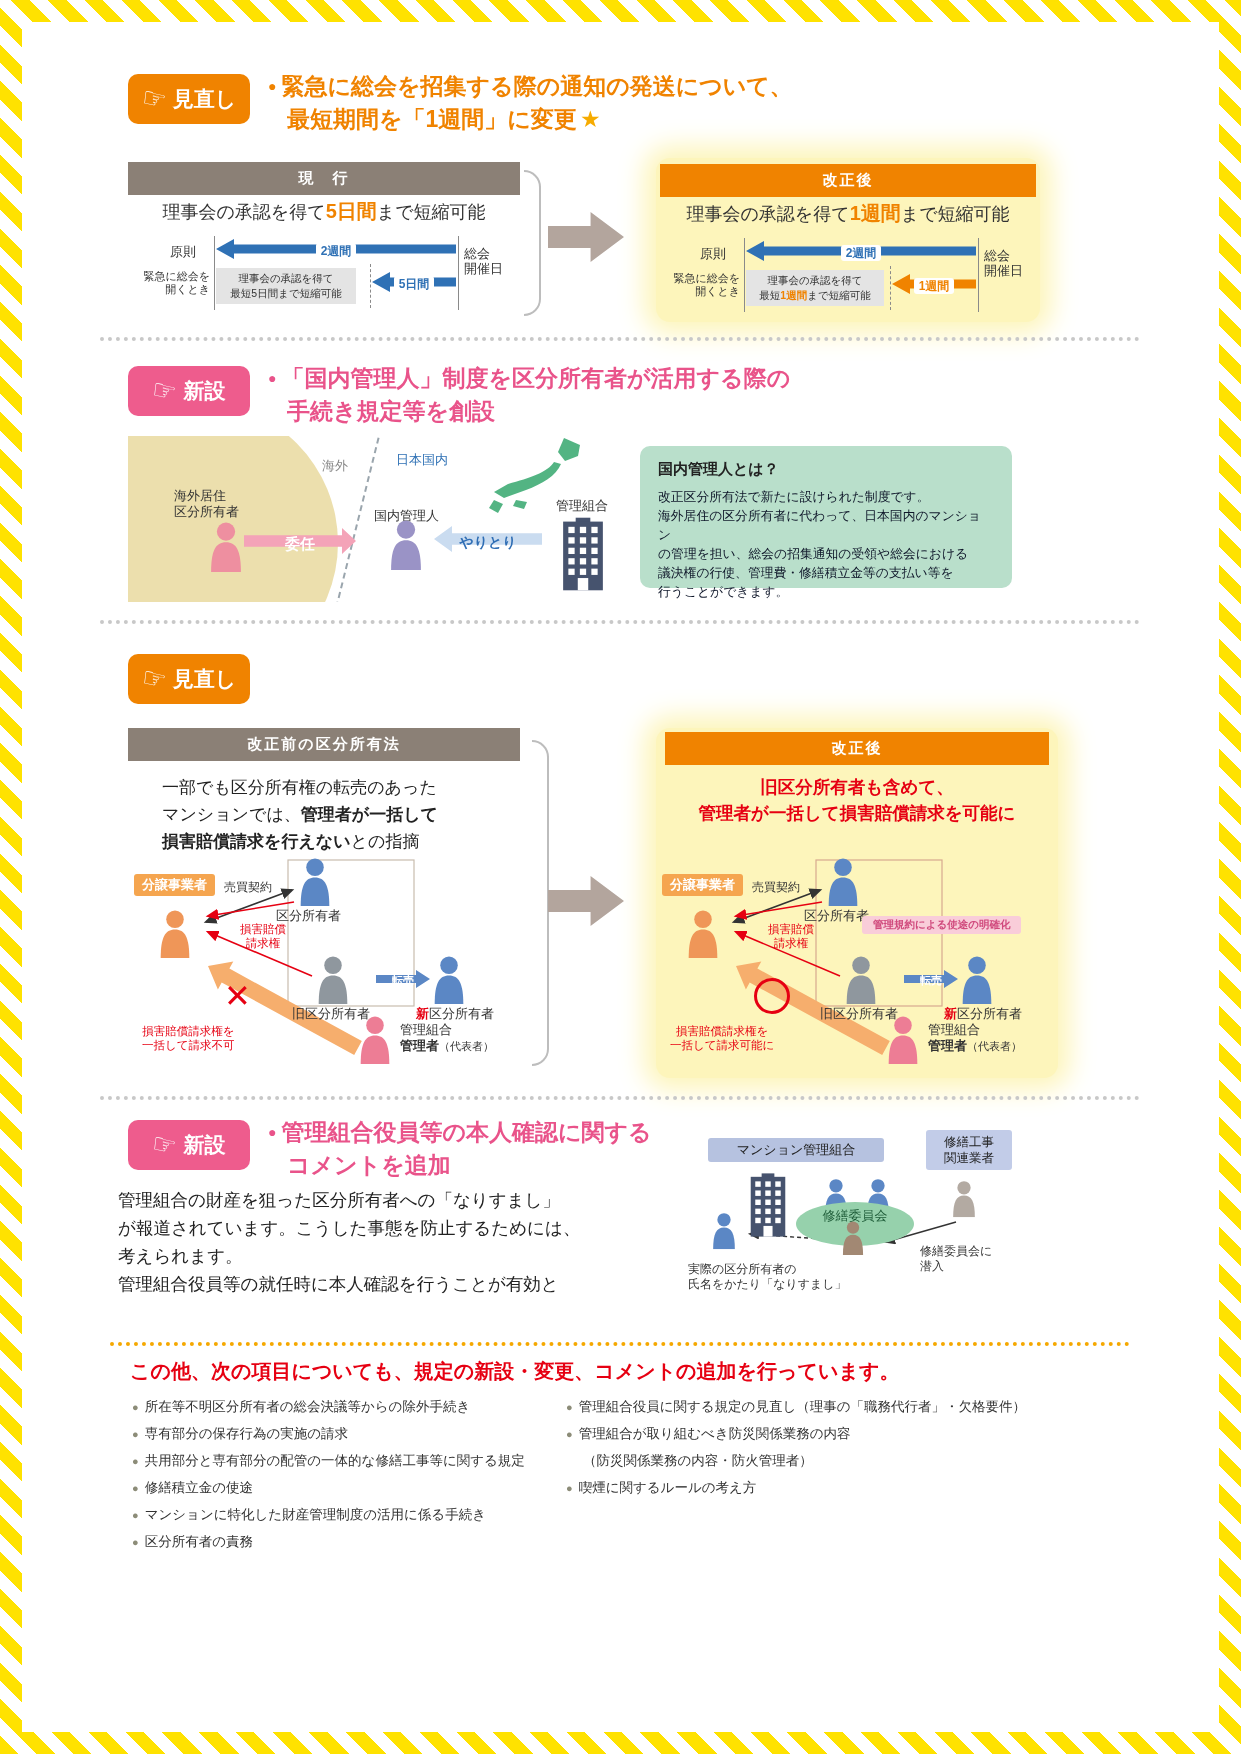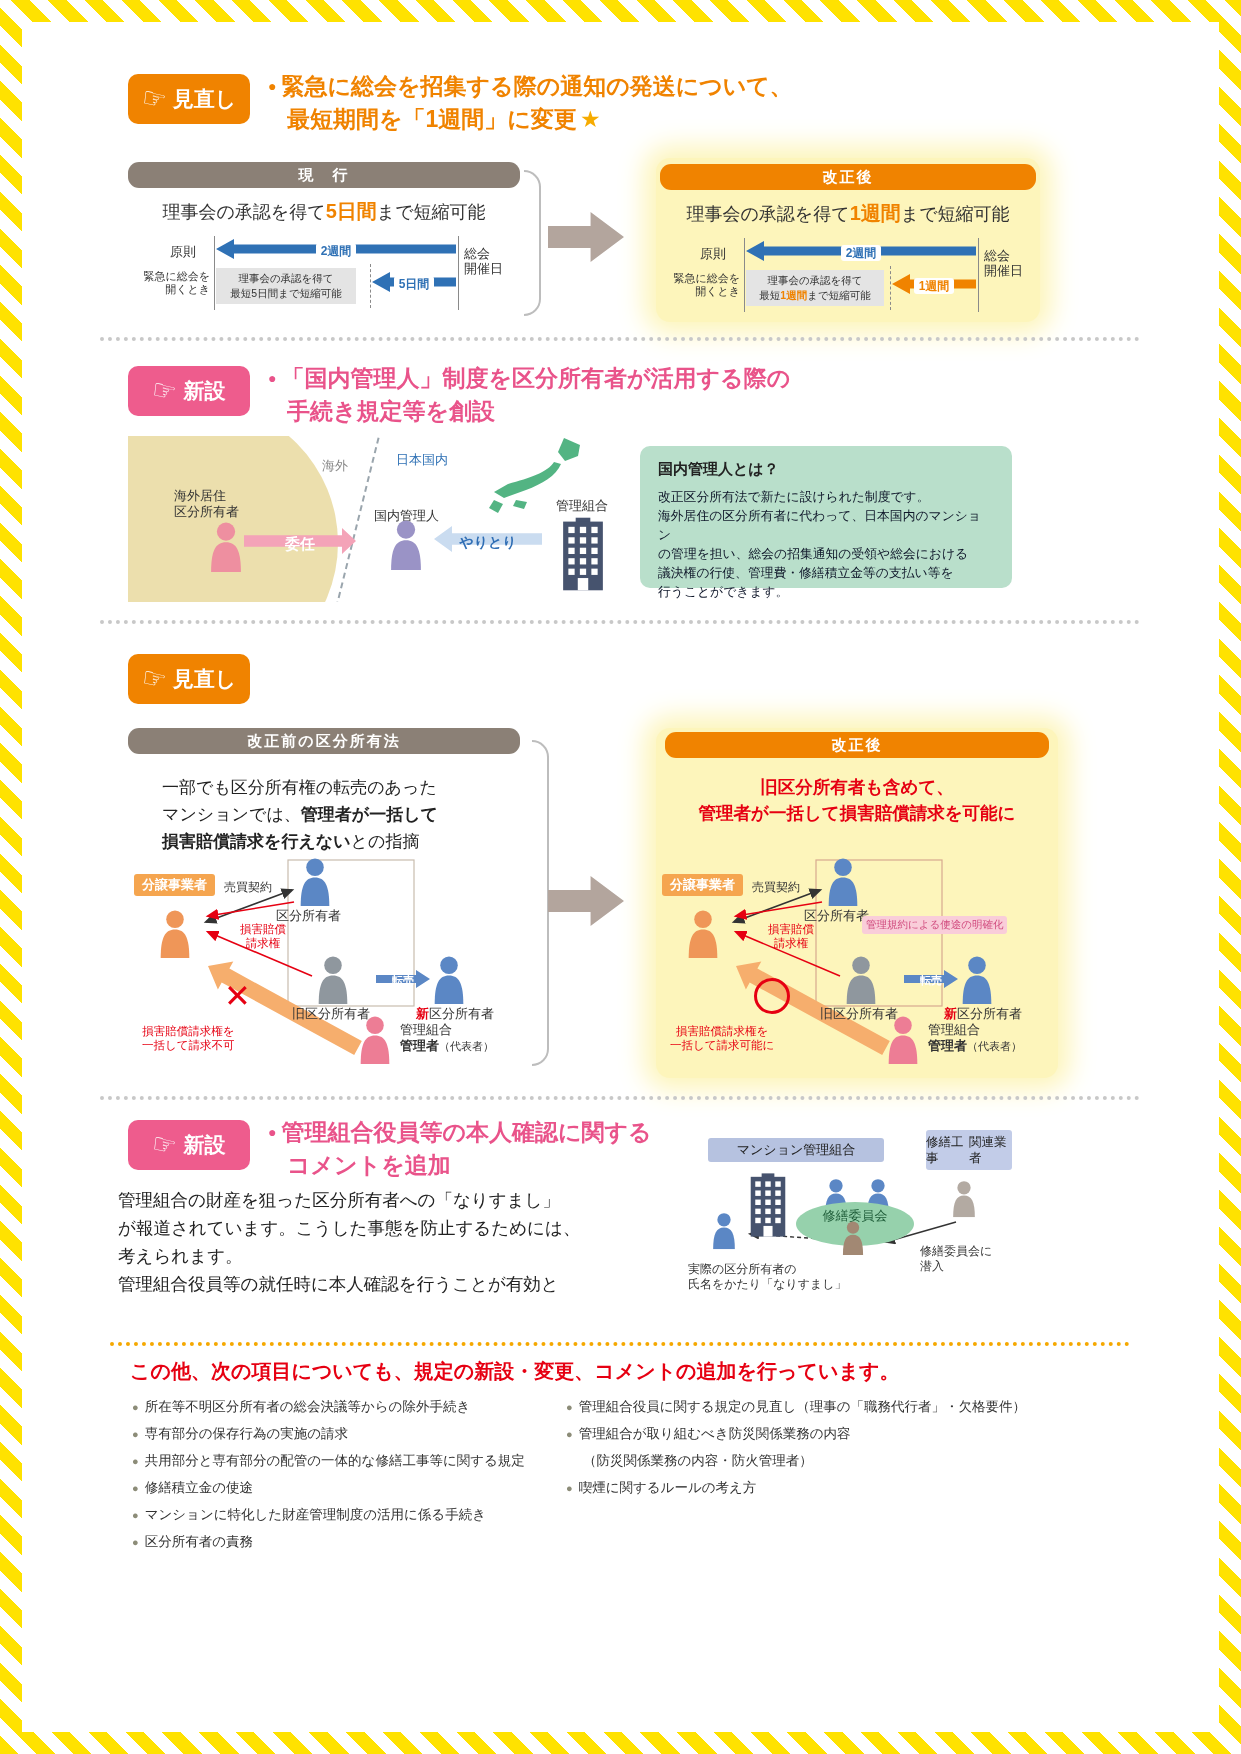--- a/index.html
+++ b/index.html
@@ -9,21 +9,21 @@
   .inner { position:absolute; left:22px; top:22px; right:22px; bottom:22px; background:#fff; }
   .abs { position:absolute; }
   .badge { width:122px; height:50px; border-radius:10px; display:flex; align-items:center; justify-content:center; gap:7px;
            color:#fff; font-weight:bold; font-size:21px; }
   .badge.or { background:#f08300; } .badge.pk { background:#ee5c8d; }
   .hand { font-size:27px; line-height:1; transform:rotate(12deg); }
   .sec-title { font-size:23px; font-weight:bold; line-height:33px; white-space:nowrap; }
   .c-or { color:#f08300; } .c-pk { color:#e9538a; }
   .blt { font-size:14px; vertical-align:3px; margin-right:5px; }
   .star { color:#f6ab00; margin-left:3px; }
-  .hdr { height:26px; border-radius:11px; color:#fff; font-weight:bold; font-size:15px;
+  .hdr { height:33px; border-radius:0; color:#fff; font-weight:bold; font-size:15px;
          display:flex; align-items:center; justify-content:center; letter-spacing:2px; }
   .hdr.gray { background:#8b8076; } .hdr.orange { background:#f08300; }
   .desc { font-size:18px; color:#333; white-space:nowrap; }
   .desc .hl { color:#f08300; font-weight:bold; font-size:20px; }
   .tl-label { font-size:13px; color:#333; line-height:15px; }
   .tl-small { font-size:11px; color:#333; line-height:13px; }
   .vline { width:0; border-left:1.5px solid #8a8a8a; }
   .vline.dash { border-left:1.5px dashed #8a8a8a; }
   .arrw { position:absolute; display:flex; align-items:flex-end; justify-content:center; }
   .arrw .bg { position:absolute; inset:0; }
@@ -42,29 +42,29 @@
   .fat { background:#b3a59d; clip-path:polygon(0 28%,56% 28%,56% 0,100% 50%,56% 100%,56% 72%,0 72%); }
   .dots { border-top:4px dotted #c8c8c8; } .dots.or2 { border-top:4px dotted #f5a800; }
   .greenbox { background:#b9dfcb; border-radius:10px; padding:14px 18px; box-sizing:border-box; }
   .gb-t { font-size:15px; font-weight:bold; color:#222; margin-bottom:8px; }
   .gb-l { font-size:12.8px; color:#0f172a; line-height:19px; }
   .lbl13 { font-size:13px; color:#333; line-height:16px; }
   .lbl12 { font-size:12px; color:#333; line-height:15px; }
   .red { color:#e60012; }
   .person { fill:currentColor; }
   .seller-tag { background:#f5a54f; color:#fff; font-weight:bold; font-size:13px; padding:2px 8px; border-radius:3px; white-space:nowrap; }
-  .kiyaku { background:#f9cdd9; color:#d04a7d; font-size:10.5px; padding:2px 4px; border-radius:3px; white-space:nowrap; }
+  .kiyaku { background:#f9cdd9; color:#d04a7d; font-size:10.5px; padding:2px 11px; border-radius:3px; white-space:nowrap;font-weight:bold; }
   .redcap { font-size:11.5px; color:#e60012; line-height:14px; text-align:center; white-space:nowrap; }
   .cross { color:#e60012; font-size:32px; font-weight:bold; line-height:1; }
   .ocircle { width:30px; height:30px; border:3.5px solid #e60012; border-radius:50%; }
   .bold { font-weight:bold; }
   .s3text { font-size:17px; line-height:27px; color:#222; white-space:nowrap; }
   .redtitle { font-size:17.5px; font-weight:bold; color:#e60012; text-align:center; line-height:26px; white-space:nowrap; }
   .peri { background:#b6c2e0; border-radius:3px; font-size:13px; color:#222; display:flex; align-items:center; justify-content:center; }
-  .peri2 { background:#c2cce8; border-radius:3px; font-size:12.5px; color:#222; display:flex; flex-direction:row;
+  .peri2 { background:#c2cce8; border-radius:3px; font-size:12.5px; color:#222; display:flex; flex-direction:column;
            align-items:center; justify-content:center; line-height:16px; }
   .ellipse { background:#96d1ac; border-radius:50%; font-size:13px; color:#1e5c38; text-align:center; padding-top:5px; box-sizing:border-box; }
   .otitle { font-size:20px; font-weight:bold; color:#e60012; white-space:nowrap; }
   .li { font-size:13.5px; color:#333; margin-bottom:9px; display:flex; gap:6px; white-space:nowrap; }
   .li .b { color:#8c8c78; font-size:11px; line-height:18px; }
   .li.cont { padding-left:17px; }
   .body17 { font-size:17.5px; color:#222; line-height:28px; white-space:nowrap; }
   .blob { background:#ecdfad; border-radius:50%; }
   .dashline { width:0; border-left:2px dashed #9aa5ad; transform-origin:top; }
 </style>

